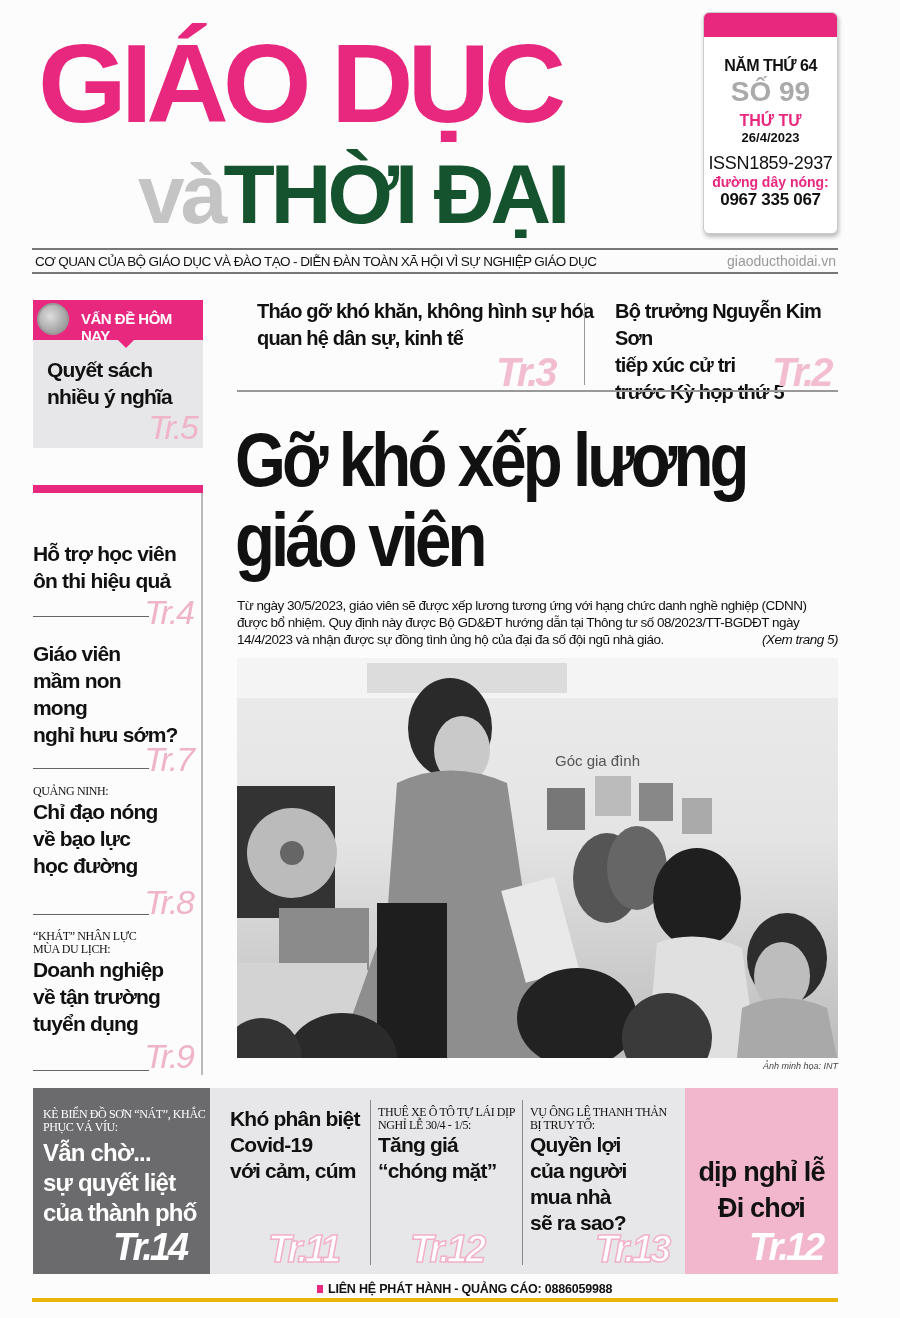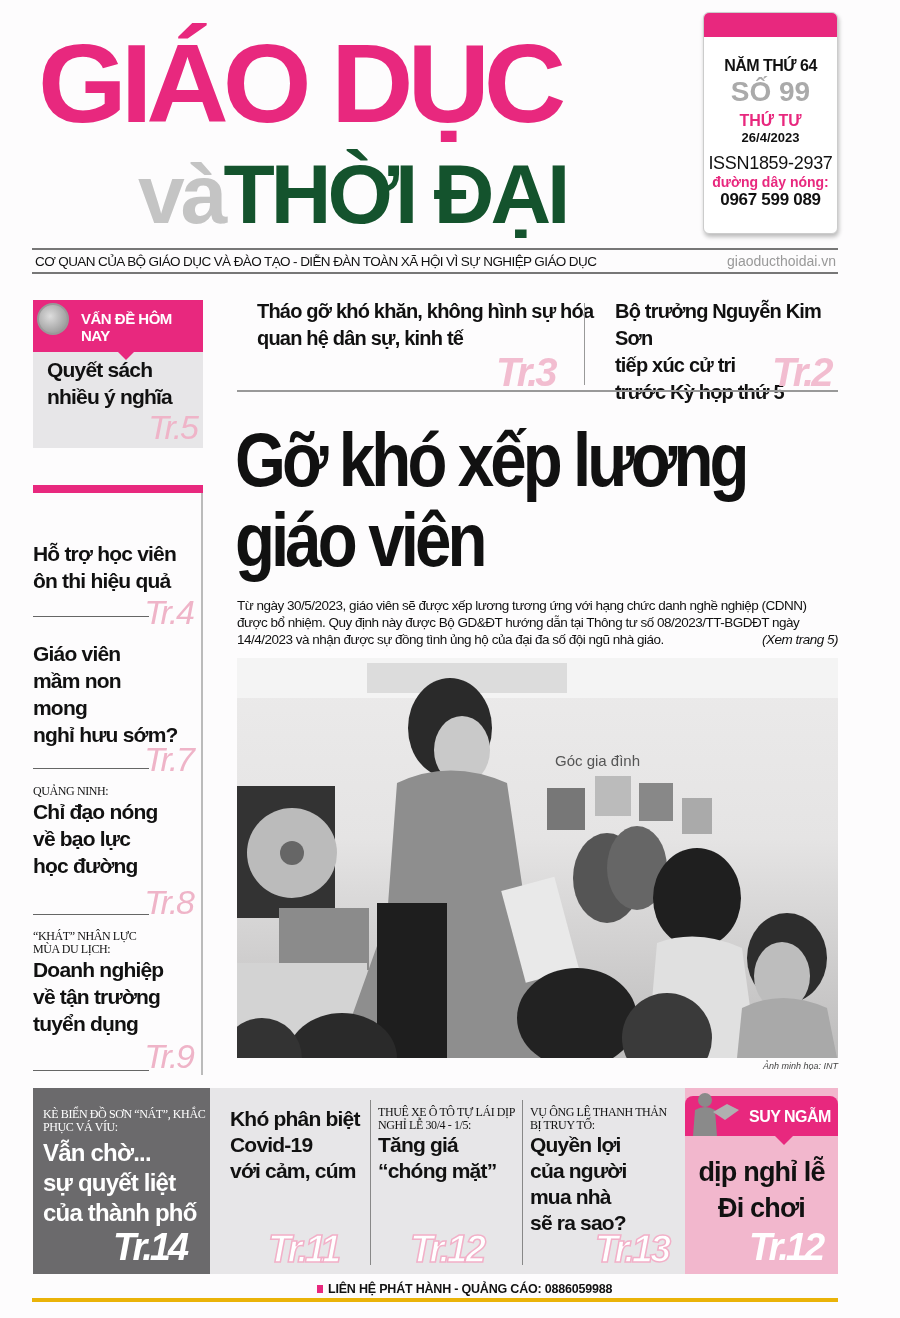--- a/index.html
+++ b/index.html
@@ -21,21 +21,21 @@
   .issue-issn { font-size: 18px; margin-top: 8px; letter-spacing: -0.3px; }
   .issue-hot { font-weight: bold; font-size: 14px; color: #e8287e; }
   .issue-phone { font-weight: bold; font-size: 17px; letter-spacing: -0.3px; }
 
   .tagline-bar { left: 32px; top: 248px; width: 806px; height: 26px; border-top: 2px solid #777; border-bottom: 2px solid #777; display: flex; justify-content: space-between; align-items: center; padding: 0 2px 0 3px; }
   .tagline { font-size: 13.5px; letter-spacing: -0.6px; color: #111; }
   .website { font-size: 14px; color: #999; }
 
   
   .topic-box { left: 33px; top: 300px; width: 170px; height: 148px; background: #e7e6e8; }
-  .topic-head { height: 52px; background: #e8287e; position: relative; }
+  .topic-head { height: 40px; background: #e8287e; position: relative; }
   .topic-head .globe { position: absolute; left: 4px; top: 3px; width: 32px; height: 32px; border-radius: 50%; background: radial-gradient(circle at 40% 40%, #ddd, #888); border: 2px solid #999; }
   .topic-head .label { position: absolute; left: 48px; top: 10px; color: #fff; font-weight: bold; font-size: 15px; letter-spacing: -0.5px; }
   .topic-head .notch { position: absolute; left: 85px; bottom: -8px; width: 0; height: 0; border-left: 8px solid transparent; border-right: 8px solid transparent; border-top: 8px solid #e8287e; }
   .topic-title { position: absolute; left: 14px; top: 56px; font-weight: bold; font-size: 21px; line-height: 27px; letter-spacing: -0.8px; }
   .page-ref-light { color: #efb4c8; font-style: italic; font-size: 34px; font-weight: normal; letter-spacing: -2px; }
   .topic-ref { position: absolute; right: 6px; top: 108px; }
 
   .left-col { left: 33px; top: 485px; width: 170px; height: 590px; border-right: 2px solid #bbb; }
   .pink-rule { position: absolute; left: 0; top: 0; width: 170px; height: 8px; background: #e8287e; }
   .lc-item { position: absolute; left: 0; width: 168px; }
@@ -85,21 +85,21 @@
 </div>
 
 <div class="abs issue-box">
   <div class="issue-bar"></div>
   <div class="issue-year">NĂM THỨ 64</div>
   <div class="issue-no">SỐ 99</div>
   <div class="issue-day">THỨ TƯ</div>
   <div class="issue-date">26/4/2023</div>
   <div class="issue-issn">ISSN1859-2937</div>
   <div class="issue-hot">đường dây nóng:</div>
-  <div class="issue-phone">0967 599 089</div>
+  <div class="issue-phone">0967 335 067</div>
 </div>
 
 <div class="abs tagline-bar">
   <span class="tagline">CƠ QUAN CỦA BỘ GIÁO DỤC VÀ ĐÀO TẠO - DIỄN ĐÀN TOÀN XÃ HỘI VÌ SỰ NGHIỆP GIÁO DỤC</span>
   <span class="website">giaoducthoidai.vn</span>
 </div>
 
 <div class="abs topic-box">
   <div class="topic-head">
     <div class="globe"></div>
@@ -251,29 +251,20 @@
       <div>Quyền lợi</div>
       <div>của người</div>
       <div>mua nhà</div>
       <div>sẽ ra sao?</div>
     </div>
   </div>
   <div class="bot-ref-outline" style="left:385px; top:140px;">Tr.13</div>
 </div>
 
 <div class="abs bot bot-pink">
-  <div class="suy-head">
-    <svg style="position:absolute; left:4px; top:-6px;" width="52" height="46" viewBox="0 0 52 46">
-      <circle cx="16" cy="10" r="7" fill="#8a8a8a"></circle>
-      <path d="M6 20 Q16 14 26 20 L28 46 L4 46 Z" fill="#8a8a8a"></path>
-      <path d="M24 22 L38 14 L50 20 L36 30 Z" fill="#b0b0b0"></path>
-    </svg>
-    <div class="suy-label">SUY NGẪM</div>
-    <div class="suy-notch"></div>
-  </div>
   <div class="bot-title" style="position:absolute; left:0; top:66px; width:153px; text-align:center; font-size:27px; line-height:36px;">
     <div>dịp nghỉ lễ</div>
     <div>Đi chơi</div>
   </div>
   <div class="bot-ref-white" style="left:64px; top:138px;">Tr.12</div>
 </div>
 
 <div class="abs footer">
   <div class="footer-text"><span class="footer-sq"></span><span>LIÊN HỆ PHÁT HÀNH - QUẢNG CÁO:  0886059988</span></div>
 </div>

